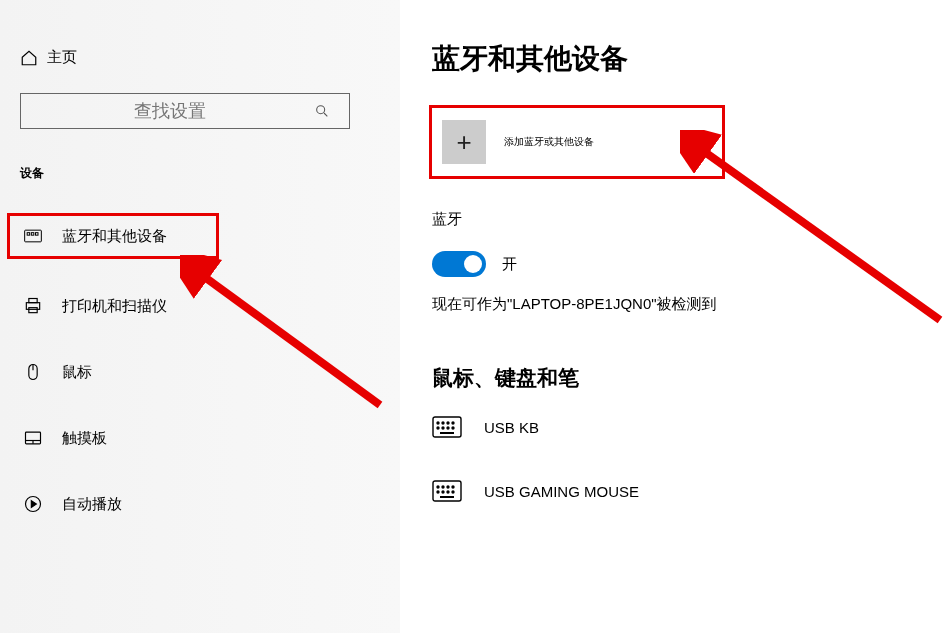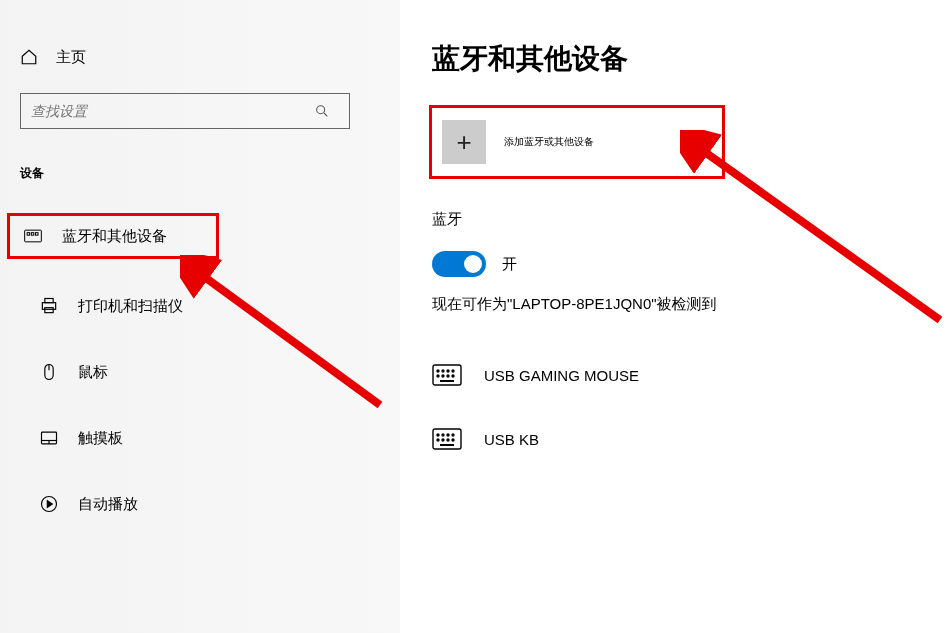--- a/index.html
+++ b/index.html
@@ -18,39 +18,40 @@
     }
     .sidebar {
       width: 400px;
       height: 100%;
       background: linear-gradient(to right, #f3f3f3, #f8f8f8);
       padding: 40px 0 0 0;
       position: relative;
     }
     .home-row {
       display: flex;
+      align-items: center;
       padding: 8px 20px 20px 20px;
-      gap: 18px;
+      gap: 9px;
     }
     .home-icon svg { width: 18px; height: 18px; display:block; }
     .home-label { font-size: 15px; color: #000; }
     .search-wrap {
       margin: 6px 20px 24px 20px;
       position: relative;
     }
     .search-input {
       width: 330px;
       height: 36px;
       border: 1px solid #666;
       background: transparent;
       padding: 0 40px 0 10px;
-      font-size: 14px;
-      font-style: italic;
+      font-size: 18px;
       color: #666;
       outline: none;
+      text-align: center;
     }
     .search-icon {
       position: absolute;
       right: 50px;
       top: 50%;
       transform: translateY(-50%);
       color: #666;
     }
     .search-icon svg { width:16px; height:16px; display:block; }
     .sidebar-heading {
@@ -58,21 +59,20 @@
       font-weight: 600;
       padding: 12px 20px 30px 20px;
     }
     .nav-item {
       display: flex;
       align-items: center;
       padding: 14px 20px 14px 22px;
       gap: 18px;
       cursor: pointer;
       margin-bottom: 18px;
-      margin-left: 16px;
     }
     .nav-item.selected {
       outline: 3px solid #e60000;
       outline-offset: -4px;
       margin-left: 6px;
       margin-right: 180px;
       padding-left: 16px;
       margin-bottom: 22px;
     }
     .nav-icon { width: 22px; display:flex; justify-content:center; }
@@ -244,55 +244,56 @@
     <div class="add-label">添加蓝牙或其他设备</div>
   </div>
 
   <div class="sub-label">蓝牙</div>
   <div class="toggle-row">
     <div class="toggle"></div>
     <div class="toggle-state">开</div>
   </div>
   <div class="discover-text">现在可作为"LAPTOP-8PE1JQN0"被检测到</div>
 
+  <div class="section-heading">鼠标、键盘和笔</div>
 
   <div class="device-row">
     <span class="kb-icon">
       <svg viewBox="0 0 30 22" fill="none" stroke="#000" stroke-width="1.4">
           <rect x="1" y="1" width="28" height="20" rx="2"></rect>
           <circle cx="6" cy="7" r="1" fill="#000"></circle>
           <circle cx="11" cy="7" r="1" fill="#000"></circle>
           <circle cx="16" cy="7" r="1" fill="#000"></circle>
           <circle cx="21" cy="7" r="1" fill="#000"></circle>
           <circle cx="6" cy="12" r="1" fill="#000"></circle>
           <circle cx="11" cy="12" r="1" fill="#000"></circle>
           <circle cx="16" cy="12" r="1" fill="#000"></circle>
           <circle cx="21" cy="12" r="1" fill="#000"></circle>
           <line x1="8" y1="17" x2="22" y2="17" stroke-width="2"></line>
         </svg>
     </span>
-    <span class="device-name">USB GAMING MOUSE</span>
+    <span class="device-name">USB KB</span>
   </div>
 
   <div class="device-row">
     <span class="kb-icon">
       <svg viewBox="0 0 30 22" fill="none" stroke="#000" stroke-width="1.4">
           <rect x="1" y="1" width="28" height="20" rx="2"></rect>
           <circle cx="6" cy="7" r="1" fill="#000"></circle>
           <circle cx="11" cy="7" r="1" fill="#000"></circle>
           <circle cx="16" cy="7" r="1" fill="#000"></circle>
           <circle cx="21" cy="7" r="1" fill="#000"></circle>
           <circle cx="6" cy="12" r="1" fill="#000"></circle>
           <circle cx="11" cy="12" r="1" fill="#000"></circle>
           <circle cx="16" cy="12" r="1" fill="#000"></circle>
           <circle cx="21" cy="12" r="1" fill="#000"></circle>
           <line x1="8" y1="17" x2="22" y2="17" stroke-width="2"></line>
         </svg>
     </span>
-    <span class="device-name">USB KB</span>
+    <span class="device-name">USB GAMING MOUSE</span>
   </div>
 
 </div>
 
 <svg class="arrow" style="left:180px; top:255px;" width="210" height="160">
   <defs>
       <marker id="ah1" markerWidth="10" markerHeight="10" refX="2" refY="3" orient="auto">
         <polygon points="0,0 8,3 0,6" fill="#e60000"></polygon>
       </marker>
     </defs>

